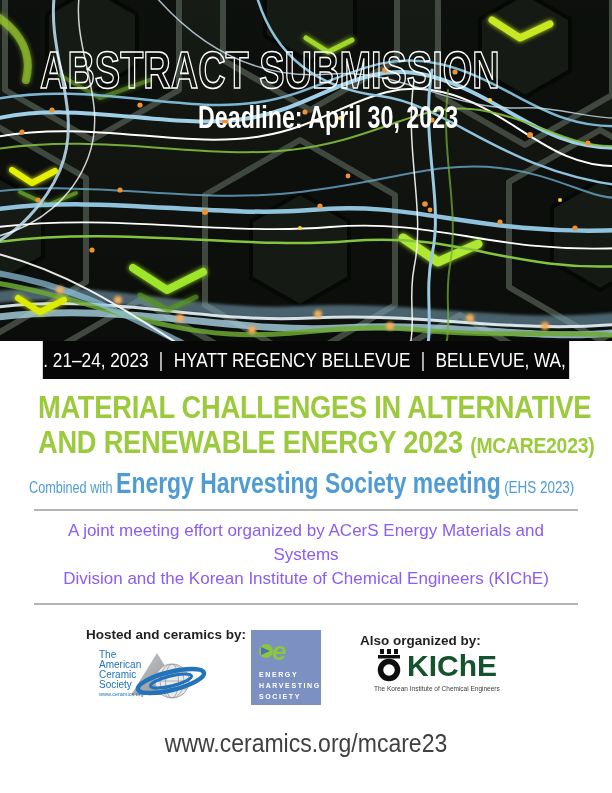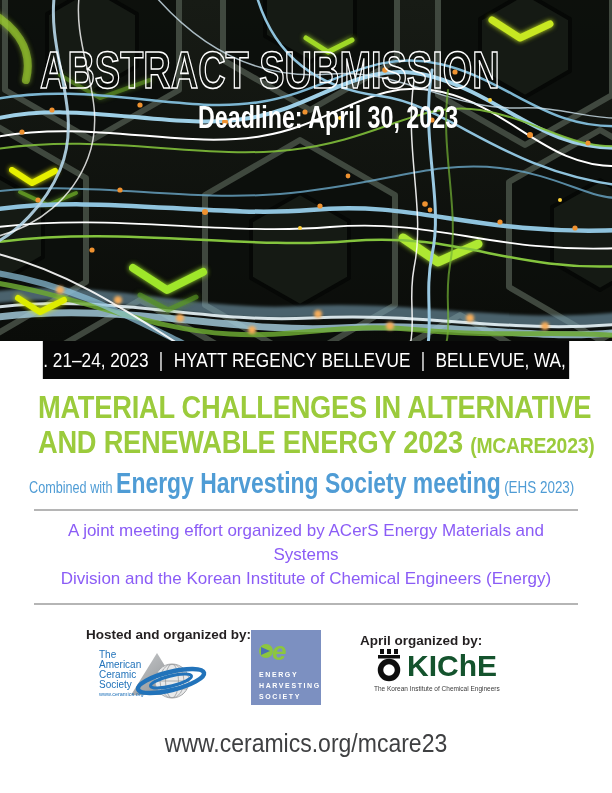--- a/index.html
+++ b/index.html
@@ -213,24 +213,24 @@
   <div class="combined">
     <span class="pre">Combined with</span>
     <span> </span>
     <span class="big">Energy Harvesting Society meeting</span>
     <span> </span>
     <span class="acr">(EHS 2023)</span>
   </div>
 
   <div class="note">
     <div>A joint meeting effort organized by ACerS Energy Materials and Systems</div>
-    <div>Division and the Korean Institute of Chemical Engineers (Energy)</div>
-  </div>
-
-  <div class="org-label hosted-label">Hosted and organized by:</div>
+    <div>Division and the Korean Institute of Chemical Engineers (KIChE)</div>
+  </div>
+
+  <div class="org-label hosted-label">Hosted and ceramics by:</div>
 
   <div class="acers">
     <svg width="122" height="58" viewBox="0 0 122 58">
       <defs>
         <linearGradient id="trig" x1="0" y1="0" x2="1" y2="1">
           <stop offset="0" stop-color="#c9cbcd"></stop>
             <stop offset="1" stop-color="#85888b"></stop>
         </linearGradient>
         <clipPath id="gc">
             <circle cx="75" cy="36" r="17"></circle>
@@ -265,21 +265,21 @@
       <polygon points="3,11 12,15 3,19" fill="#4a6fb4"></polygon>
       <text x="14" y="24" font-family="Liberation Sans, sans-serif" font-size="26" font-weight="bold" font-style="italic" fill="#8cc63f">e</text>
     </svg>
     <div class="lines">
       <div>ENERGY</div>
       <div>HARVESTING</div>
       <div>SOCIETY</div>
     </div>
   </div>
 
-  <div class="org-label also-label">April organized by:</div>
+  <div class="org-label also-label">Also organized by:</div>
 
   <div class="kiche">
     <div class="kiche-row">
       <svg width="26" height="34" viewBox="0 0 26 34">
         <rect x="4" y="0" width="4" height="5" fill="#0d0d0d"></rect>
         <rect x="11" y="0" width="4" height="5" fill="#0d0d0d"></rect>
         <rect x="18" y="0" width="4" height="5" fill="#0d0d0d"></rect>
         <rect x="2" y="6" width="22" height="3.5" fill="#0d0d0d"></rect>
         <circle cx="13" cy="21" r="8.5" fill="none" stroke="#0d0d0d" stroke-width="5.5"></circle>
       </svg>

